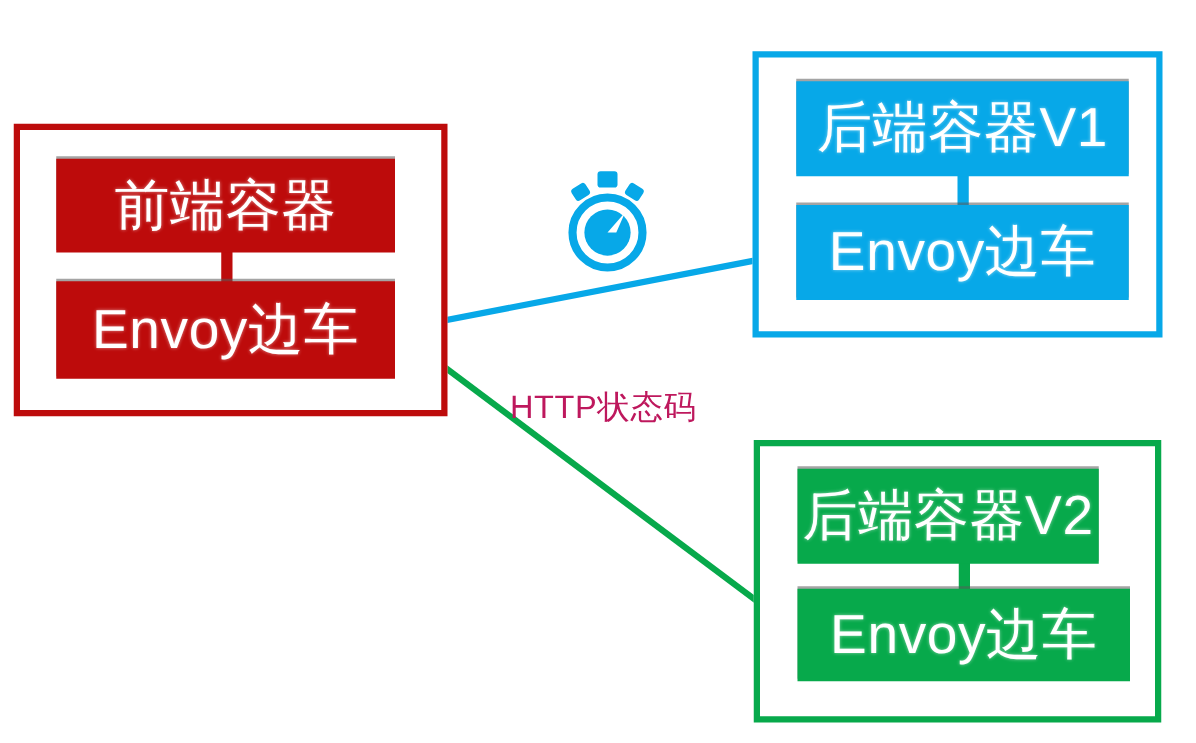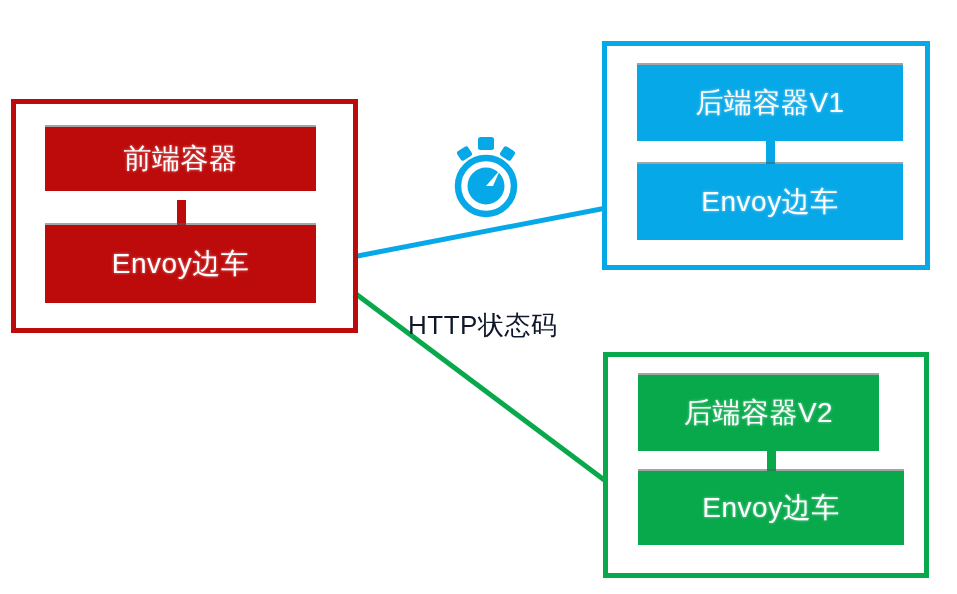--- a/index.html
+++ b/index.html
@@ -36,21 +36,21 @@
     color: #ffffff;
     white-space: nowrap;
     line-height: 1;
     box-shadow: 0 -2px 0 0 rgba(90,90,90,0.55);
   }
   .chip-red   { background: #BD0B0B; }
   .chip-blue  { background: #07A8E8; }
   .chip-green { background: #07A94B; }
 
   .chip .label {
-    font-size: 28px;
+    font-size: 44px;
     letter-spacing: 0.5px;
   }
   .chip-red .label   { text-shadow: 0 0 3px rgba(255,255,255,0.55); }
   .chip-blue .label  { text-shadow: 0 0 3px rgba(255,255,255,0.55); }
   .chip-green .label { text-shadow: 0 0 3px rgba(255,255,255,0.55); }
 
   
   .connector {
     position: absolute;
   }
@@ -63,21 +63,21 @@
     position: absolute;
     left: 0; top: 0;
     width: 957px;
     height: 594px;
   }
 
   
   .edge-label {
     position: absolute;
     font-size: 26px;
-    color: #0f172a;
+    color: #be185d;
     white-space: nowrap;
     letter-spacing: 0.5px;
   }
 
   
   .stopwatch {
     position: absolute;
   }
 </style>
 </head>
@@ -97,21 +97,21 @@
 
     <line x1="316" y1="264" x2="632" y2="203" stroke="#07A8E8" stroke-width="5" marker-end="url(#head-blue)"></line>
 
     <line x1="316" y1="264" x2="631" y2="500" stroke="#07A94B" stroke-width="5" marker-end="url(#head-green)"></line>
   </svg>
 
   <div class="group-box group-red" style="left:11px; top:99px; width:347px; height:234px;"></div>
 
   <div class="connector conn-red" style="left:177px; top:200px; width:9px; height:30px;"></div>
 
-  <div class="chip chip-red" style="left:45px; top:127px; width:271px; height:64px;">
+  <div class="chip chip-red" style="left:45px; top:127px; width:271px; height:75px;">
     <span class="label">前端容器</span>
   </div>
 
   <div class="chip chip-red" style="left:45px; top:225px; width:271px; height:78px;">
     <span class="label">Envoy边车</span>
   </div>
 
   <div class="group-box group-blue" style="left:602px; top:41px; width:328px; height:229px;"></div>
 
   <div class="connector conn-blue" style="left:766px; top:138px; width:9px; height:30px;"></div>

